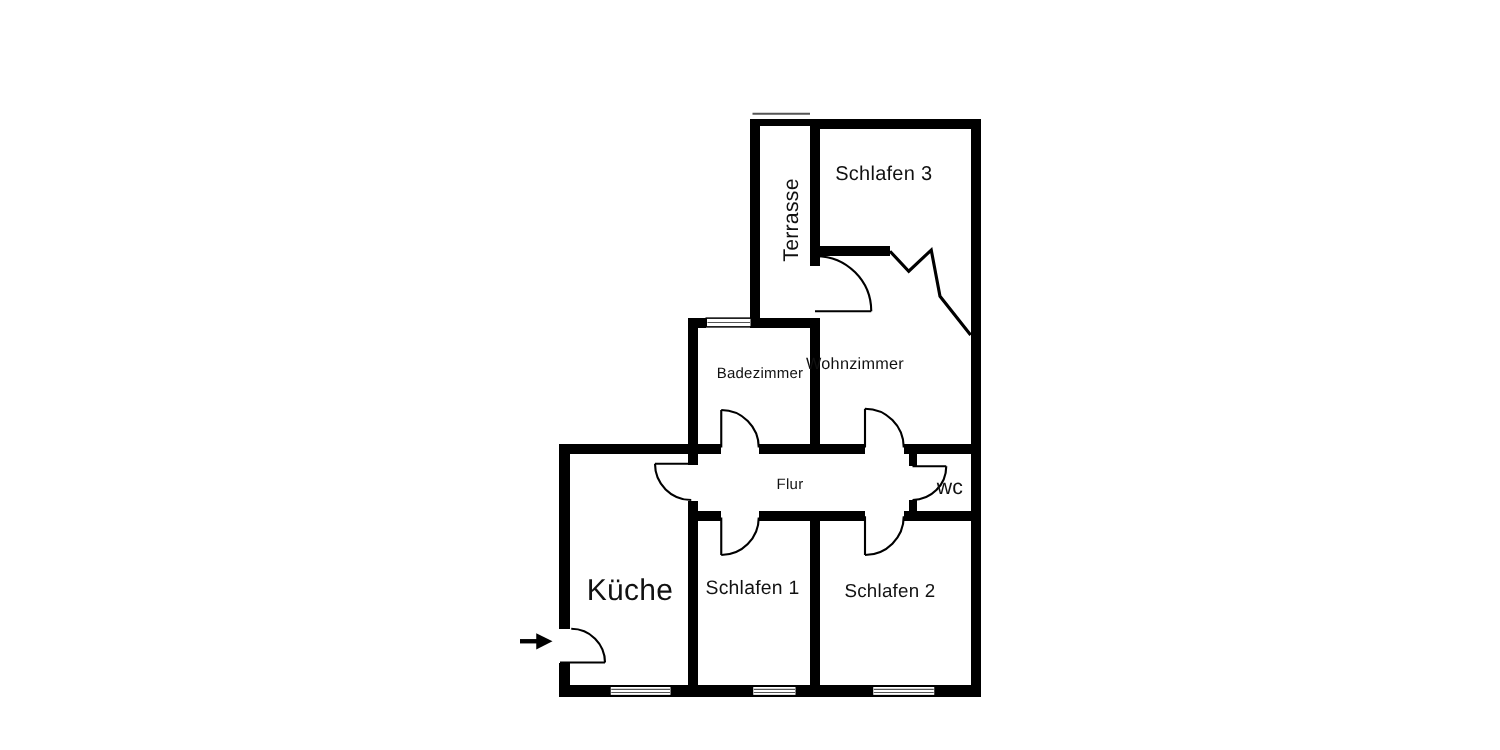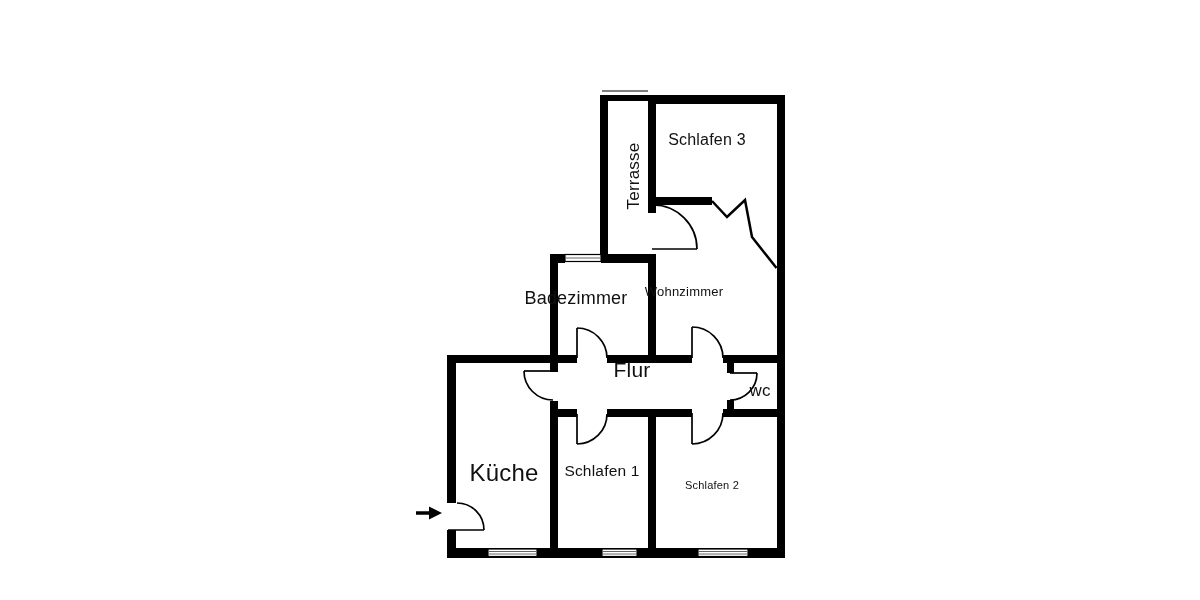--- a/index.html
+++ b/index.html
@@ -138,27 +138,27 @@
     <g fill="#000000">
       <line x1="416" y1="513" x2="430" y2="513" stroke="#000000" stroke-width="3.5"></line>
       <polygon points="429,506.5 442,513 429,519.5"></polygon>
     </g>
   </svg>
 
   <div class="label" style="left:707px; top:140px; font-size:16px">Schlafen 3</div>
 
   <div class="label rot" style="left:633px; top:176px; font-size:17px">Terrasse</div>
 
-  <div class="label" style="left:576px; top:298px; font-size:18px">Badezimmer</div>
+  <div class="label" style="left:608px; top:298px; font-size:12px">Badezimmer</div>
 
   <div class="label" style="left:684px; top:291px; font-size:13px">Wohnzimmer</div>
 
-  <div class="label" style="left:632px; top:369px; font-size:21px">Flur</div>
+  <div class="label" style="left:632px; top:387px; font-size:12px">Flur</div>
 
   <div class="label" style="left:760px; top:390px; font-size:17px">wc</div>
 
   <div class="label" style="left:504px; top:473px; font-size:24px">Küche</div>
 
   <div class="label" style="left:602px; top:471px; font-size:15.5px">Schlafen 1</div>
 
-  <div class="label" style="left:712px; top:485px; font-size:11px">Schlafen 2</div>
+  <div class="label" style="left:712px; top:473px; font-size:15px">Schlafen 2</div>
 
 </div>
 
 </body></html>

